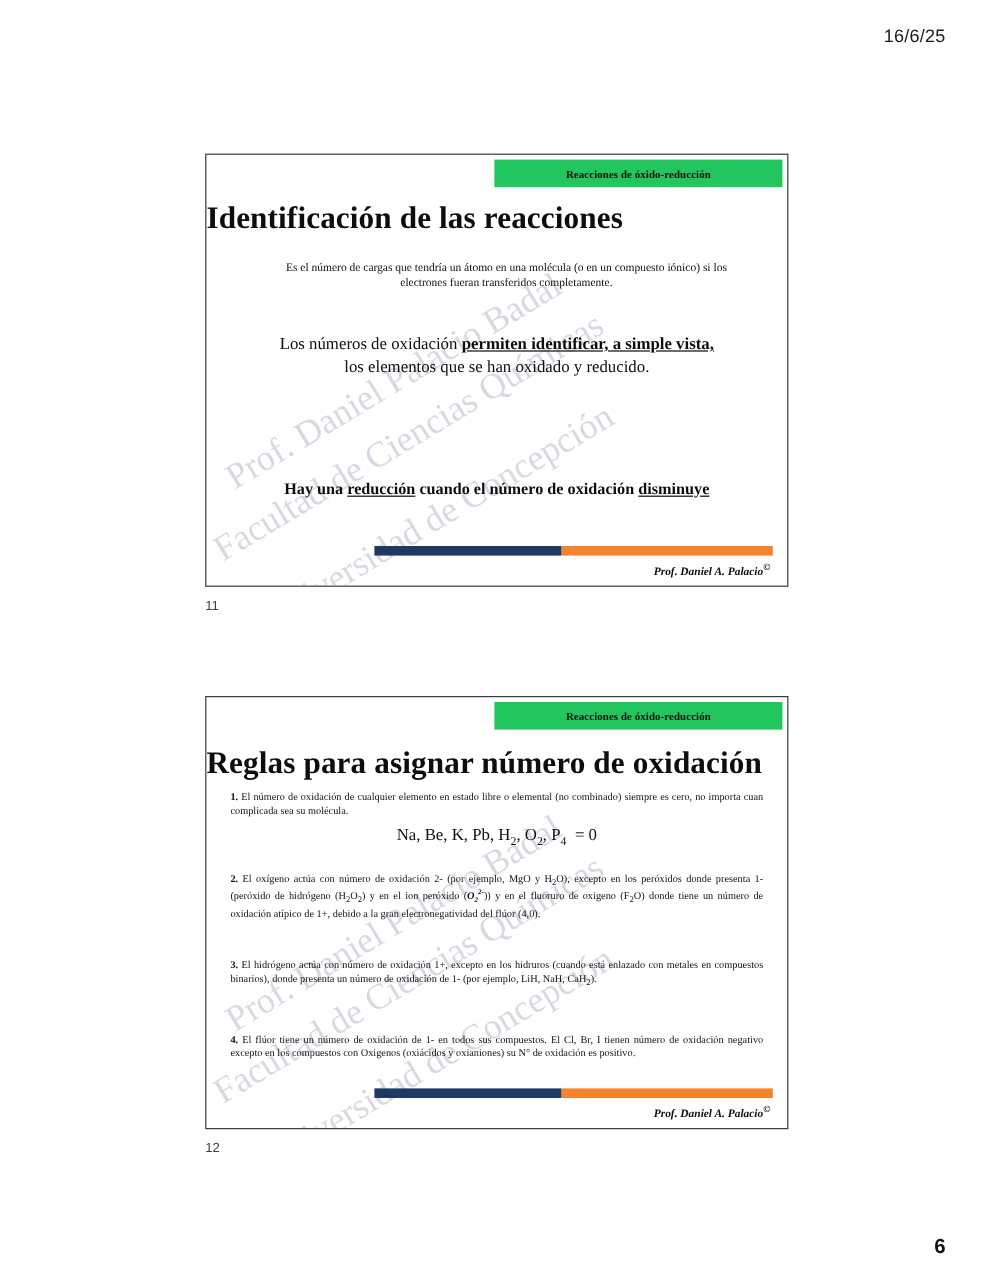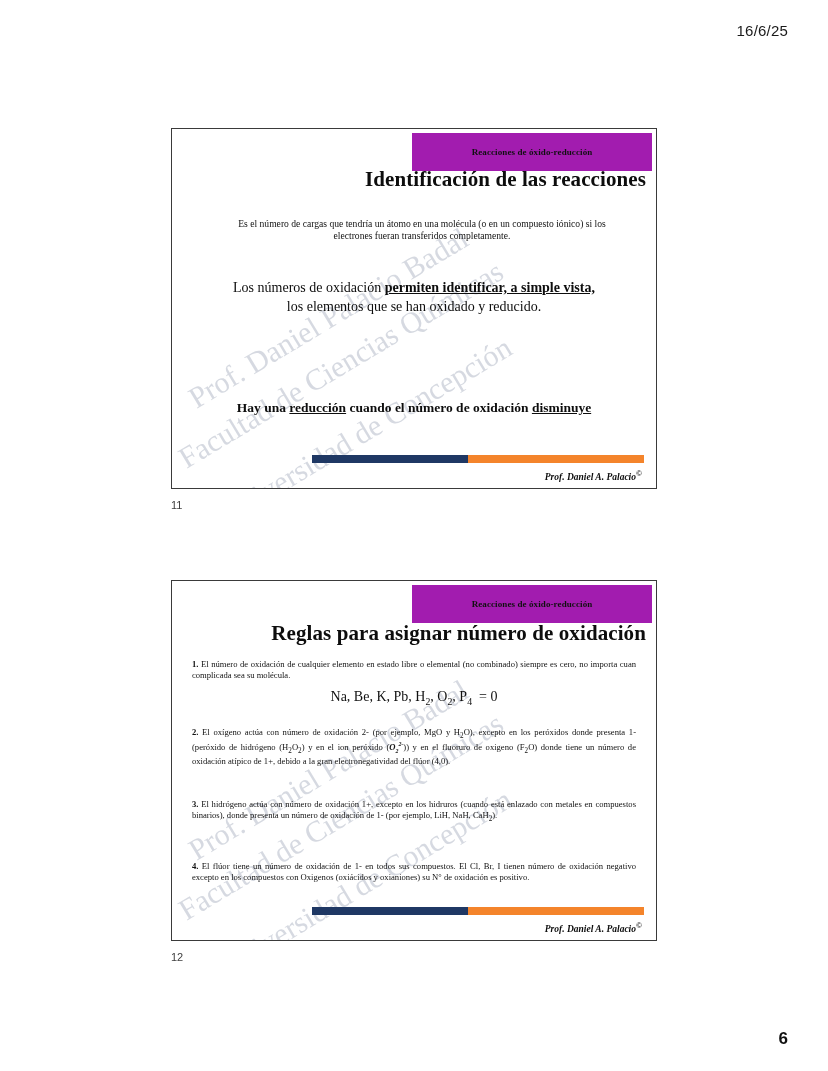--- a/index.html
+++ b/index.html
@@ -61,43 +61,43 @@
     width: 100%;
     height: 100%;
   }
 
   
   .banner {
     position: absolute;
     top: 4px;
     left: 240px;
     right: 4px;
-    height: 38px;
-    background: #a21caf;
+    height: 23px;
+    background: #22c55e;
     display: flex;
     align-items: center;
     justify-content: center;
   }
   .banner-text {
     font-family: "Liberation Serif", serif;
     font-size: 9px;
     font-weight: bold;
     color: #101010;
     letter-spacing: 0.1px;
   }
 
   
   .slide-title {
     position: absolute;
     left: 0;
     right: 10px;
-    text-align: right;
+    text-align: left;
     font-family: "Liberation Serif", serif;
     font-weight: bold;
-    font-size: 21px;
+    font-size: 26px;
     color: #0d0d0d;
     letter-spacing: 0.1px;
   }
   #slide-1 .slide-title { top: 38px; }
   #slide-2 .slide-title { top: 40px; }
 
   
   .s1-sub-head {
     position: absolute;
     top: 75px;

